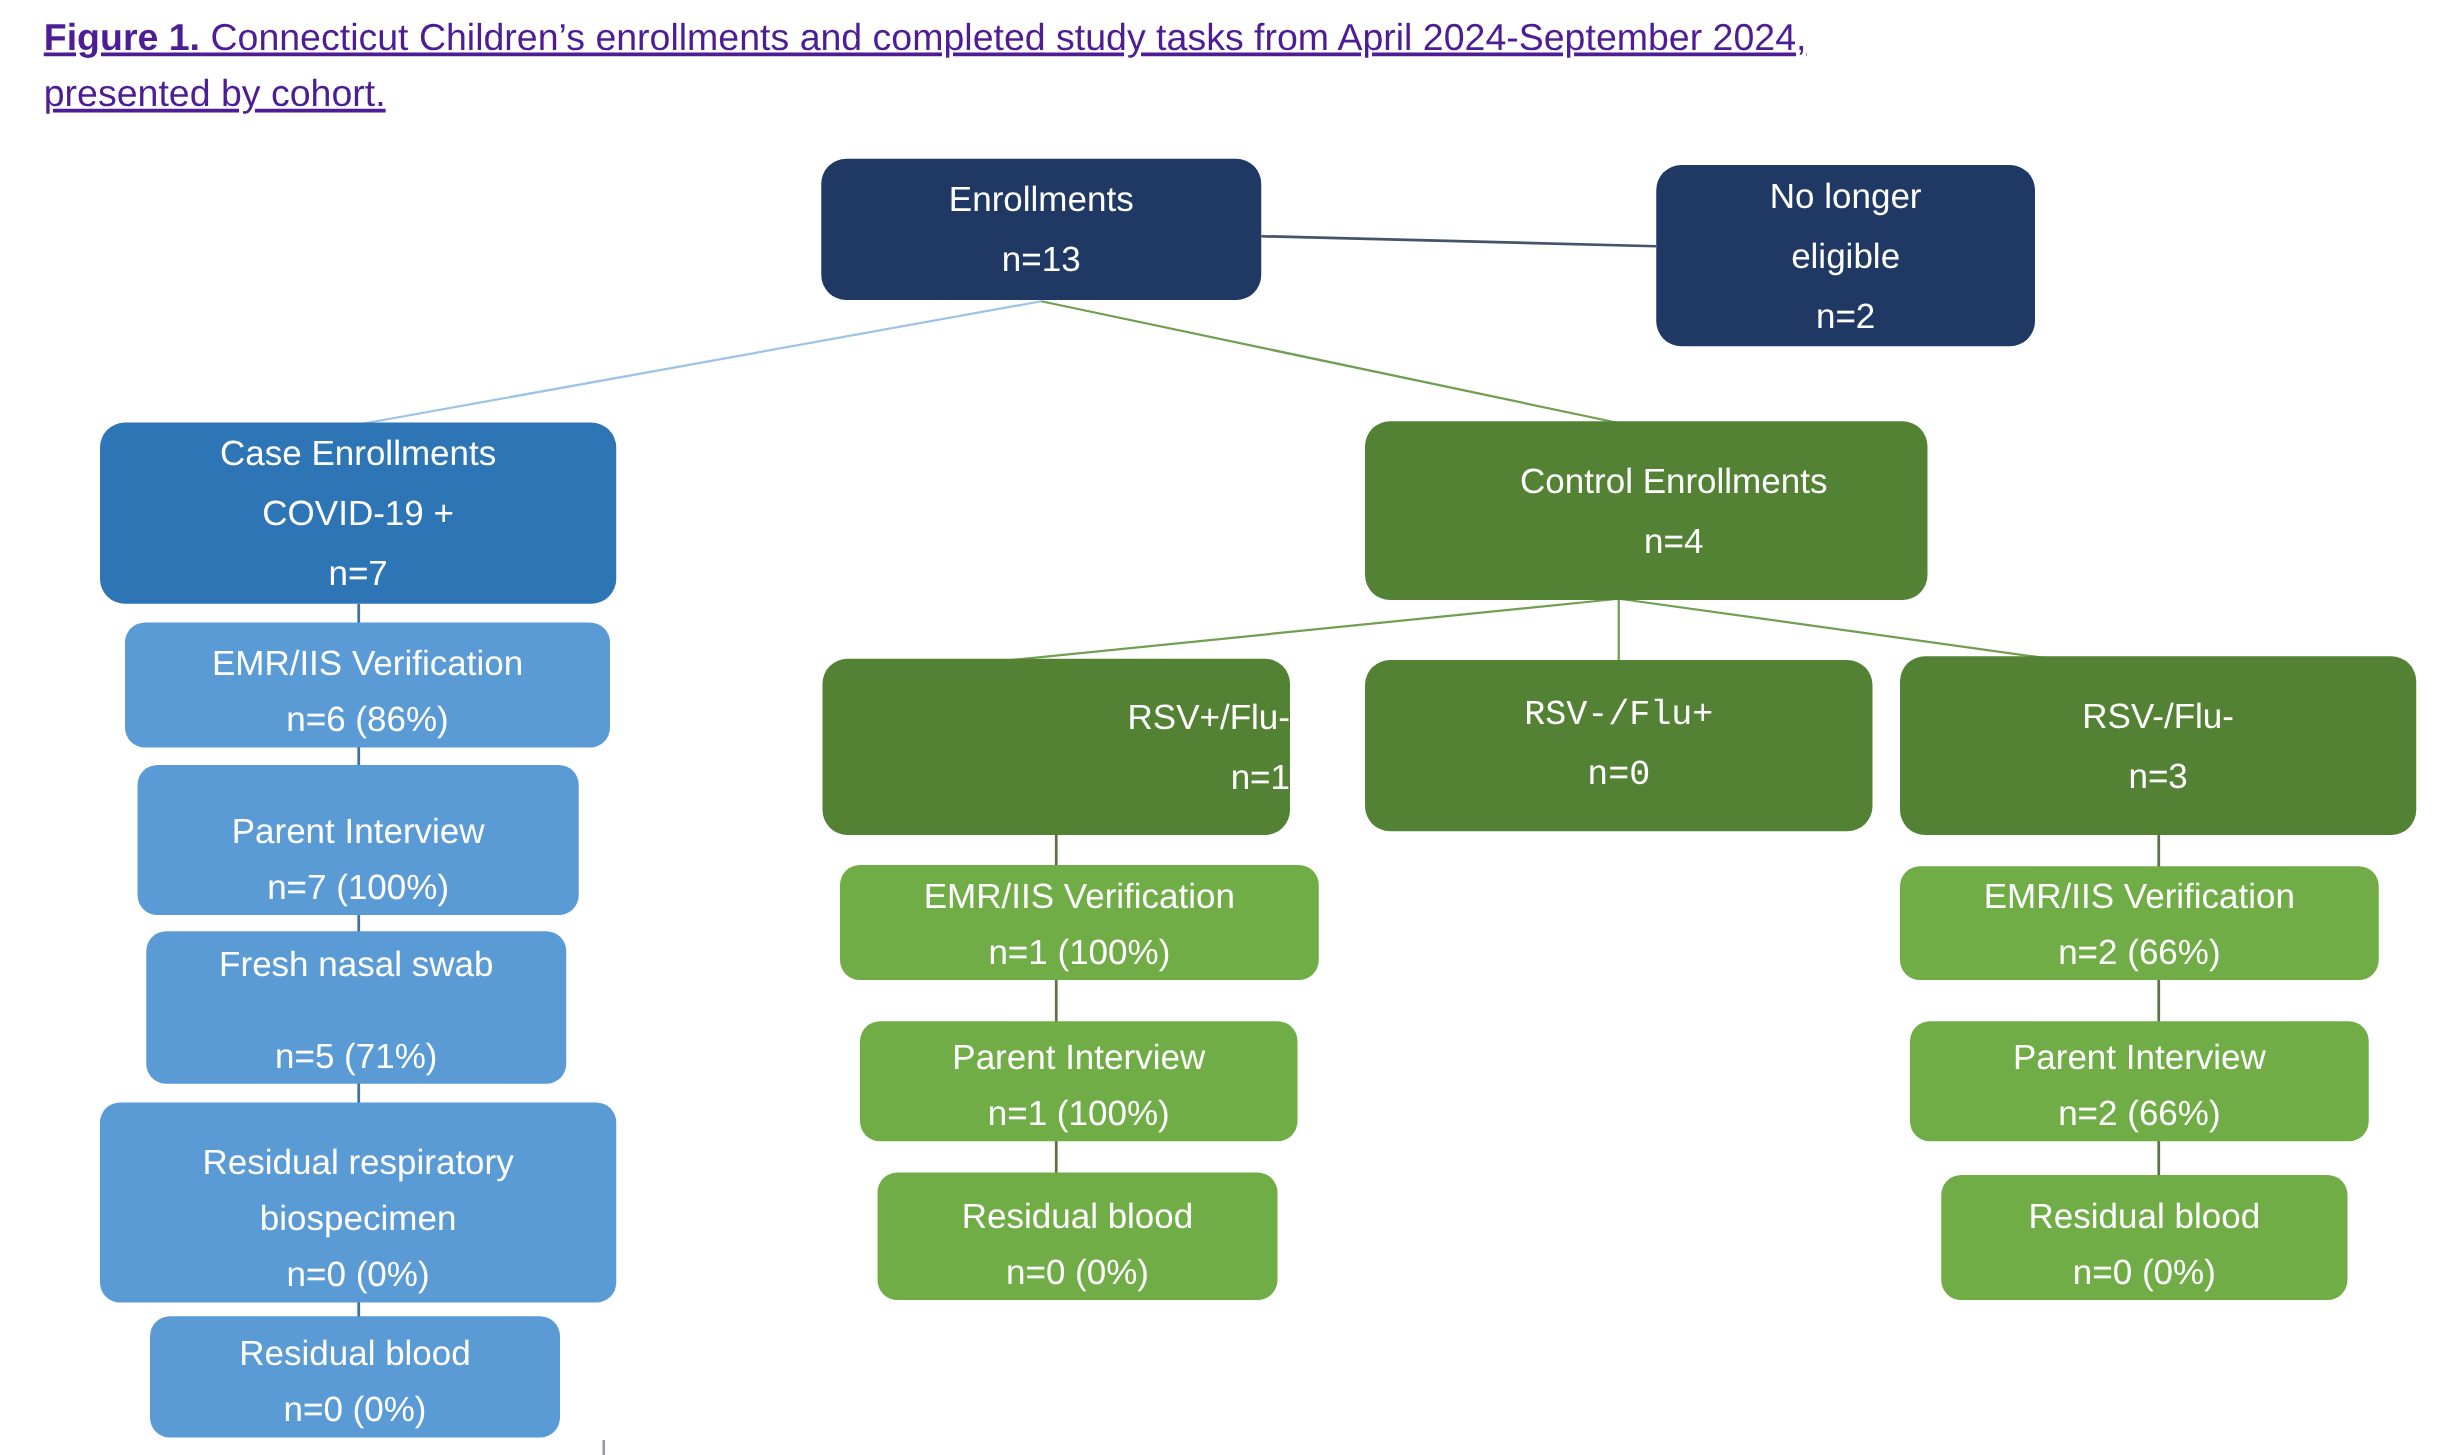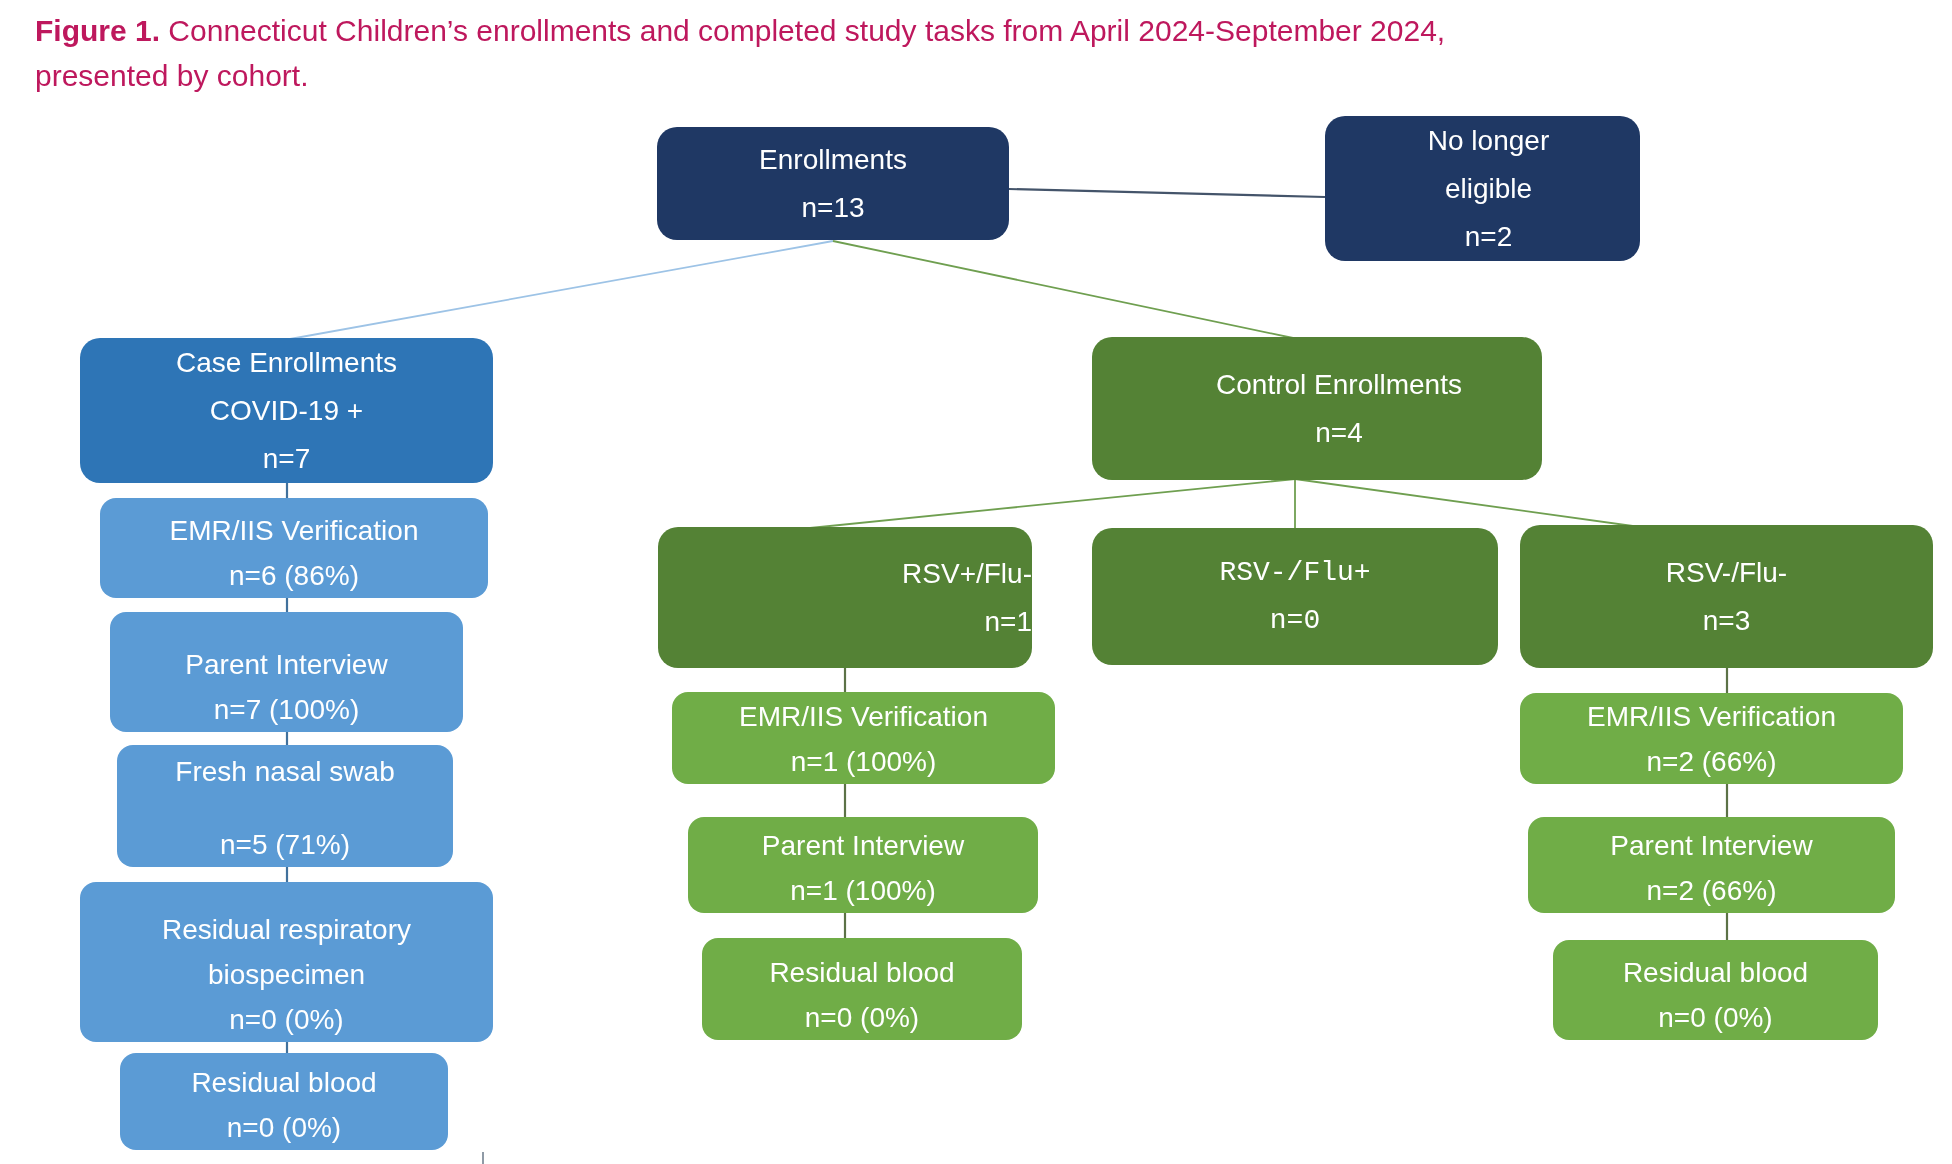--- a/index.html
+++ b/index.html
@@ -5,41 +5,41 @@
   html,body{margin:0;padding:0;background:#ffffff;}
   .canvas{
     position:relative;
     width:1952px;height:1164px;
     background:#ffffff;
     font-family:"Liberation Sans", sans-serif;
     overflow:hidden;
   }
   .caption{
     position:absolute;left:35px;top:8px;width:1560px;
-    font-size:30px;line-height:45px;color:#be185d;
+    font-size:30px;line-height:45px;color:#4c1d95;text-decoration:underline;
   }
   .caption .bold{font-weight:700;}
   svg.connectors{position:absolute;left:0;top:0;width:1952px;height:1164px;}
   .box{
     position:absolute;
     display:flex;flex-direction:column;justify-content:center;align-items:center;
     color:#ffffff;text-align:center;
     font-size:28px;line-height:48px;
     border-radius:20px;
   }
   .box.sub{line-height:45px;border-radius:16px;justify-content:flex-end;}
   .navy{background:#1f3864;}
   .blue{background:#2e75b6;}
   .lightblue{background:#5b9bd5;}
   .green{background:#548235;}
   .lightgreen{background:#70ad47;}
 
   
   .b-enrollments{left:657px;top:127px;width:352px;height:113px;}
-  .b-noeligible{left:1325px;top:116px;width:303px;height:145px;padding-left:12px;}
+  .b-noeligible{left:1325px;top:132px;width:303px;height:145px;}
   .b-case{left:80px;top:338px;width:413px;height:145px;}
   .b-case-emr{left:100px;top:498px;width:388px;height:100px;}
   .b-case-parent{left:110px;top:612px;width:353px;height:120px;}
   .b-case-swab{left:117px;top:745px;width:336px;height:122px;gap:28px;}
   .b-case-resresp{left:80px;top:882px;width:413px;height:160px;}
   .b-case-resblood{left:120px;top:1053px;width:328px;height:97px;}
   .b-control{left:1092px;top:337px;width:406px;height:143px;padding-left:44px;}
   .b-rsvpos{left:658px;top:527px;width:374px;height:141px;align-items:flex-end;}
   .b-rsv0{left:1092px;top:528px;width:406px;height:137px;font-family:Liberation Mono, monospace;}
   .b-rsvneg{left:1520px;top:525px;width:413px;height:143px;justify-content:center;}

